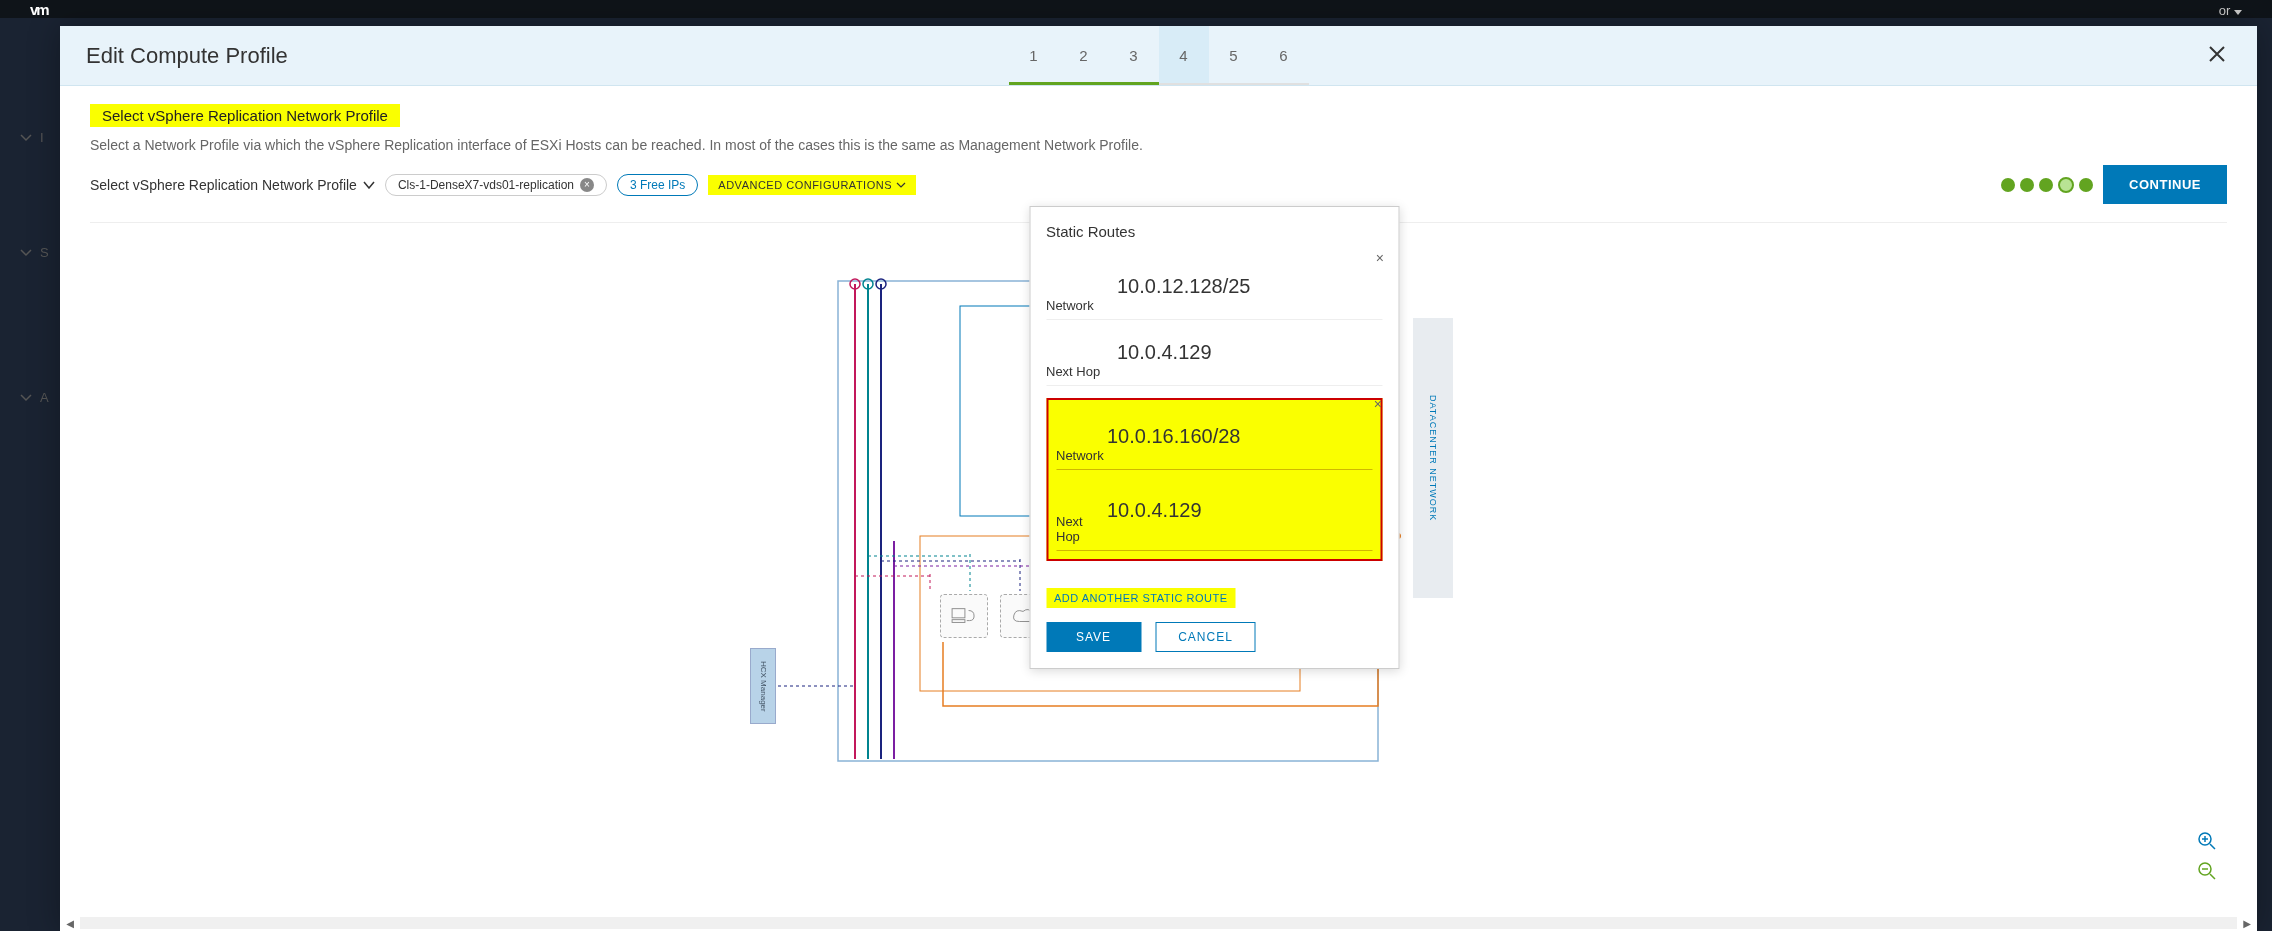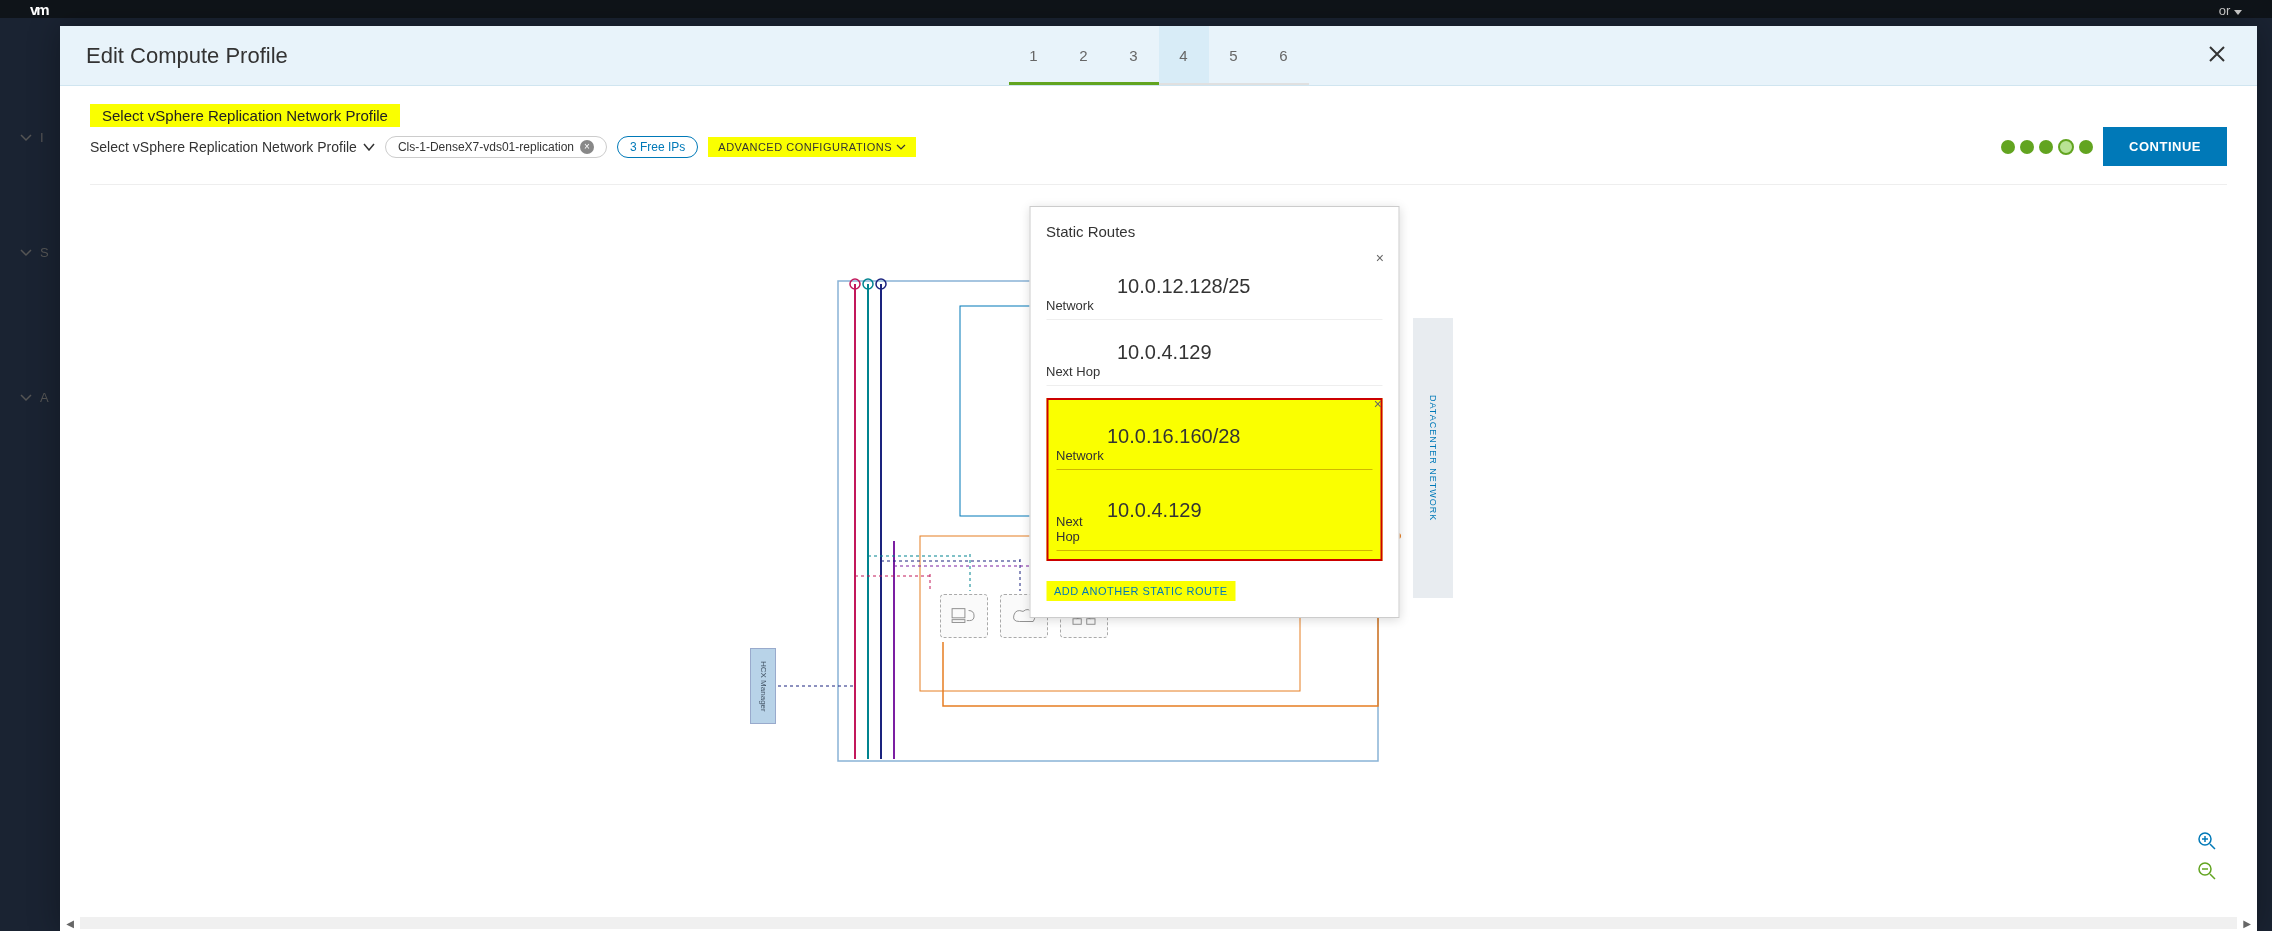--- a/index.html
+++ b/index.html
@@ -45,21 +45,21 @@
 .continue-btn { background: #0079b8; color: #fff; border: none; padding: 12px 26px; font-size: 13px; font-weight: 600; letter-spacing: 0.5px; cursor: pointer; }
 
 .static-routes-panel { position: absolute; left: 50%; top: 120px; transform: translateX(-35%); width: 370px; background: #fff; border: 1px solid #ccc; box-shadow: 0 2px 10px rgba(0,0,0,0.15); padding: 16px; z-index: 100; }
 .panel-title { font-size: 15px; color: #333; margin-bottom: 14px; }
 .route-row { display: flex; align-items: center; padding: 6px 0; border-bottom: 1px solid #eee; position: relative; }
 .route-label { width: 90px; font-size: 13px; color: #333; margin-top: 38px; }
 .route-input { flex: 1; border: none; font-size: 20px; padding: 4px 0; color: #333; outline: none; background: transparent; }
 .route-close { position: absolute; right: -2px; top: -4px; font-size: 14px; color: #666; cursor: pointer; }
 .route-block-hl { background: #faff00; border: 2px solid #c00; padding: 4px 8px 8px; margin-top: 12px; position: relative; }
 .route-block-hl .route-row { border-bottom: 1px solid #d0b800; }
-.add-route-link { background: #faff00; color: #0079b8; font-size: 11px; letter-spacing: 0.5px; margin-top: 20px; padding: 4px 8px; display: inline-block; cursor: pointer; }
+.add-route-link { background: #faff00; color: #0079b8; font-size: 11px; letter-spacing: 0.5px; margin-top: 27px; padding: 4px 8px; display: inline-block; cursor: pointer; }
 .panel-btns { display: flex; gap: 14px; margin-top: 14px; }
 .btn-save { background: #0079b8; color: #fff; border: none; padding: 8px 30px; font-size: 12px; letter-spacing: 1px; cursor: pointer; }
 .btn-cancel { background: #fff; color: #0079b8; border: 1px solid #0079b8; padding: 6px 22px; font-size: 12px; letter-spacing: 1px; cursor: pointer; }
 
 .diagram-svg { position: absolute; left: 60px; top: 160px; right: 60px; height: 560px; pointer-events: none; }
 
 .zoom-ctrl { position: absolute; right: 40px; bottom: 50px; display: flex; flex-direction: column; gap: 10px; }
 .zoom-btn { width: 20px; height: 20px; cursor: pointer; }
 
 .scroll-area { position: absolute; bottom: 0; left: 0; right: 0; height: 16px; display: flex; align-items: center; padding: 0 4px; }
@@ -134,20 +134,21 @@
     </div>
     <span class="close-x">
       <svg width="18" height="18" viewBox="0 0 18 18">
           <path d="M2 2 L16 16 M16 2 L2 16" stroke="#333" stroke-width="2"></path>
         </svg>
     </span>
   </div>
 
   <div class="modal-body">
     <span class="section-title">Select vSphere Replication Network Profile</span>
+    <p class="section-desc">Select a Network Profile via which the vSphere Replication interface of ESXi Hosts can be reached. In most of the cases this is the same as Management Network Profile.</p>
 
     <div class="config-row">
       <span class="dropdown-label">
         <span>Select vSphere Replication Network Profile</span>
         <svg class="chev-down" width="12" height="8" viewBox="0 0 12 8">
             <path d="M1 1 L6 7 L11 1" stroke="#333" fill="none" stroke-width="1.5"></path>
           </svg>
       </span>
       <span class="chip">
         <span>Cls-1-DenseX7-vds01-replication</span>
@@ -302,20 +303,24 @@
           <input class="route-input" value="10.0.16.160/28" style="">
         </div>
         <div class="route-row">
           <span class="route-label">Next Hop</span>
           <input class="route-input" value="10.0.4.129" style="">
         </div>
       </div>
 
       <span class="add-route-link">ADD ANOTHER STATIC ROUTE</span>
 
+      <div class="panel-btns">
+        <button class="btn-save">SAVE</button>
+        <button class="btn-cancel">CANCEL</button>
+      </div>
     </div>
 
     <div class="zoom-ctrl">
       <svg class="zoom-btn" viewBox="0 0 20 20">
           <circle cx="8" cy="8" r="6" fill="none" stroke="#0079b8" stroke-width="1.5"></circle>
           <line x1="13" y1="13" x2="18" y2="18" stroke="#0079b8" stroke-width="1.5"></line>
           <line x1="5" y1="8" x2="11" y2="8" stroke="#0079b8" stroke-width="1.5"></line>
           <line x1="8" y1="5" x2="8" y2="11" stroke="#0079b8" stroke-width="1.5"></line>
         </svg>
       <svg class="zoom-btn" viewBox="0 0 20 20">

